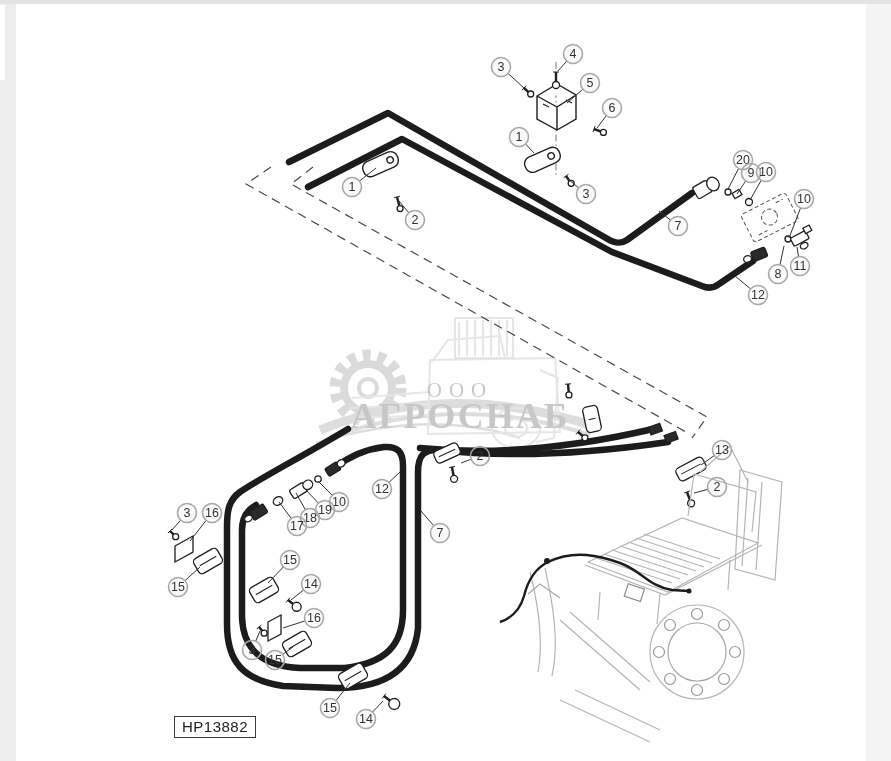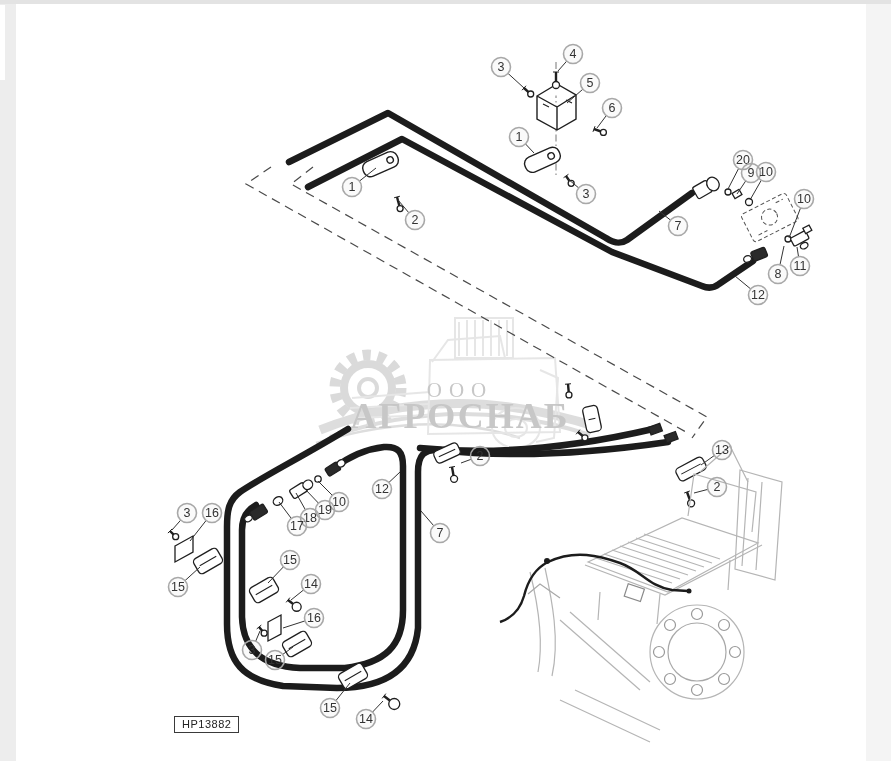--- a/index.html
+++ b/index.html
@@ -4,21 +4,21 @@
 <style>
   html,body{margin:0;padding:0;background:#ededed;}
   .stage{position:relative;width:891px;height:761px;background:#ededed;overflow:hidden;
          font-family:"Liberation Sans",sans-serif;}
   .canvas{position:absolute;left:16px;top:4px;width:850px;height:757px;background:#ffffff;}
   .top-strip{position:absolute;left:0;top:0;width:891px;height:4px;background:#e3e3e3;}
   .right-margin{position:absolute;left:866px;top:4px;width:25px;height:757px;background:#f4f4f4;}
   .corner-notch{position:absolute;left:0;top:5px;width:5px;height:75px;background:#ffffff;}
   svg{position:absolute;left:0;top:0;}
   .drawing-label{position:absolute;left:174px;top:716px;border:1.6px solid #3a3a3a;background:#fff;
-      padding:1px 7px 2px 7px;font-size:11px;color:#222;letter-spacing:.5px;}
+      padding:1px 7px 2px 7px;font-size:15px;color:#222;letter-spacing:.5px;}
   .callout-text{font-size:12.5px;fill:#333;}
   .wm-name{font-family:"Liberation Serif",serif;font-weight:bold;fill:#9a9a9a;letter-spacing:2px;}
   .wm-prefix{font-family:"Liberation Serif",serif;fill:#9a9a9a;letter-spacing:7px;}
 </style>
 </head>
 <body>
 
 <div class="stage">
   <div class="canvas"></div>
 

